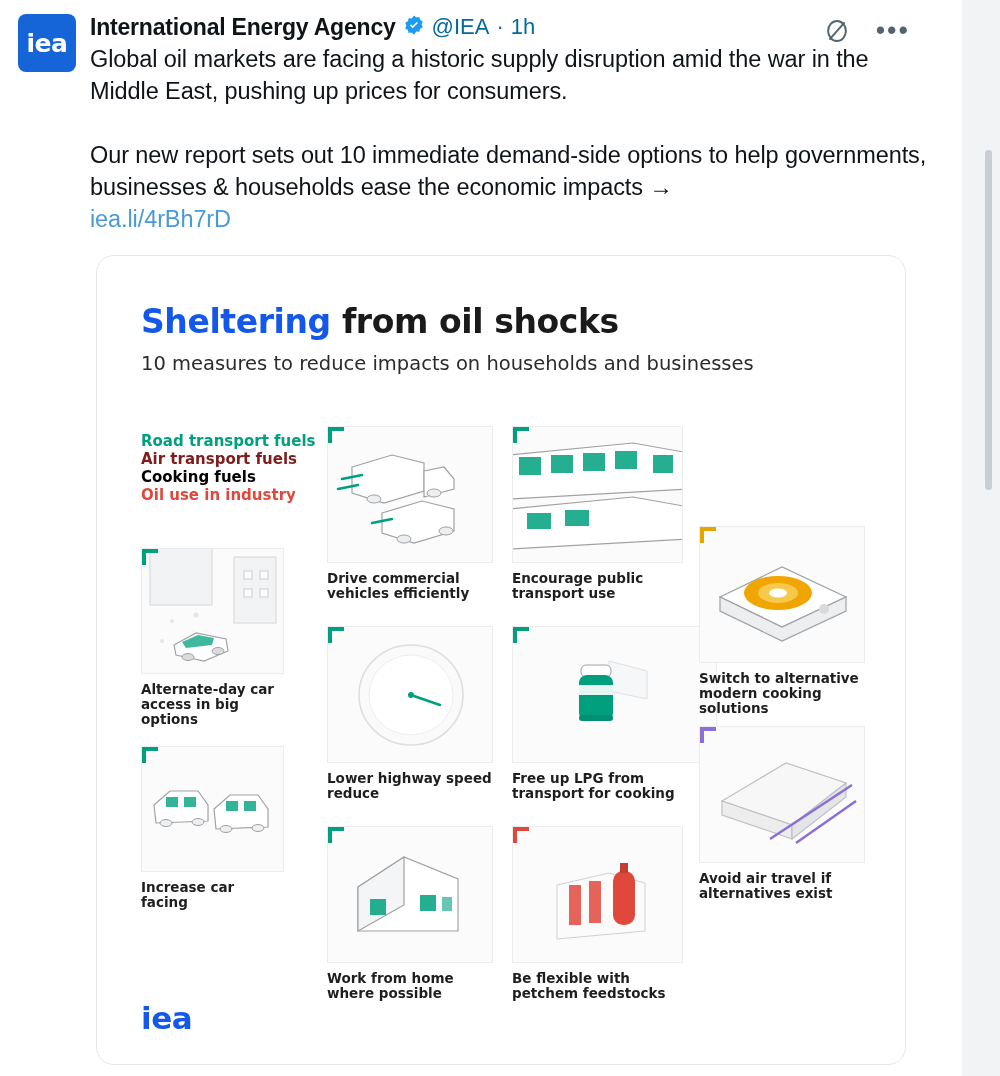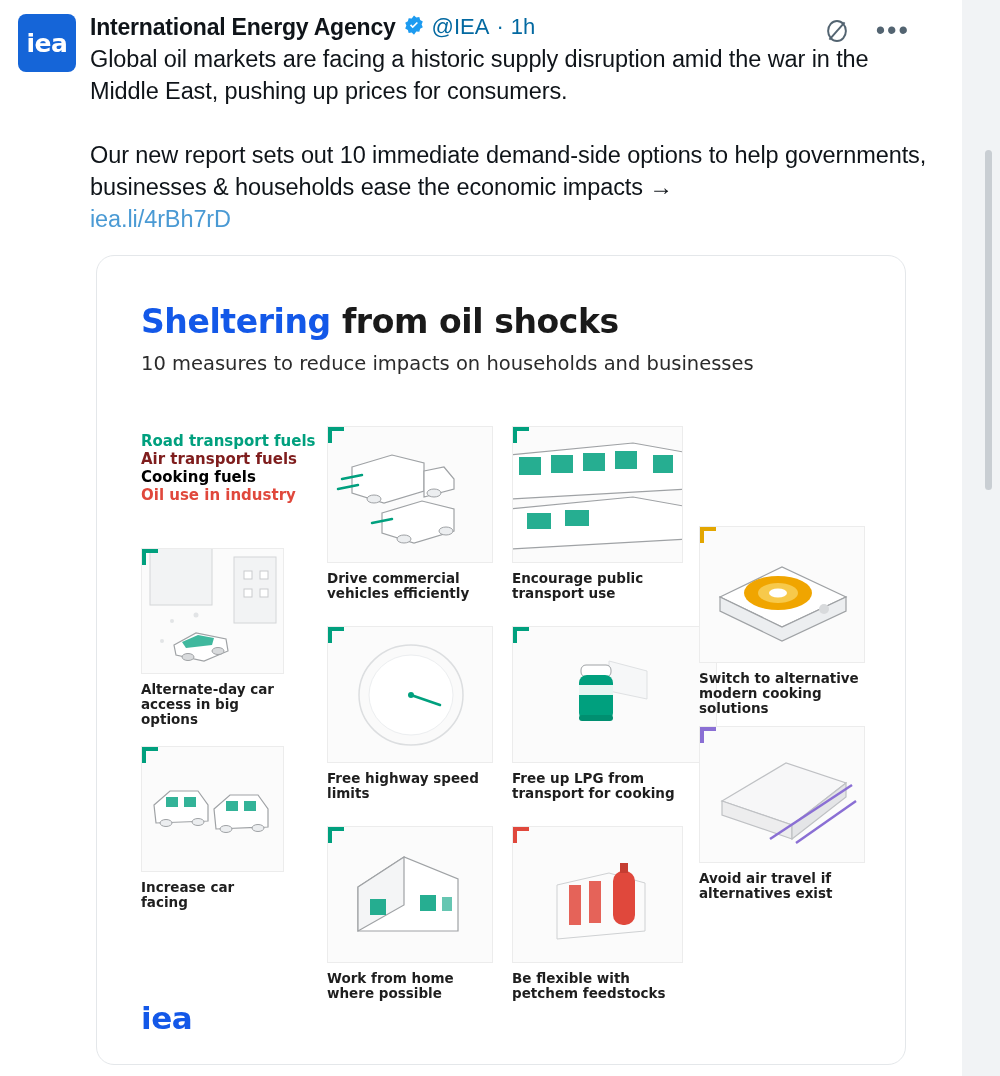--- a/index.html
+++ b/index.html
@@ -346,21 +346,21 @@
           <div class="tile" style="left:186px; top:200px; width:166px;">
             <div class="box" style="height:137px;">
               <span class="corner" style="background:#00a07e;"></span>
               <svg width="166" height="137" viewBox="0 0 166 137">
                 <ellipse cx="83" cy="68" rx="52" ry="50" fill="#fafafa" stroke="#dcdee0" stroke-width="1.5"></ellipse>
                 <ellipse cx="83" cy="68" rx="42" ry="40" fill="#ffffff" stroke="#eceef0"></ellipse>
                 <path d="M83 68 L112 78" stroke="#00a07e" stroke-width="2.5" stroke-linecap="round"></path>
                 <circle cx="83" cy="68" r="3" fill="#00a07e"></circle>
               </svg>
             </div>
-            <div class="cap">Free highway speed limits</div>
+            <div class="cap">Lower highway speed reduce</div>
           </div>
 
           <div class="tile" style="left:371px; top:0px; width:171px;">
             <div class="box" style="height:137px;">
               <span class="corner" style="background:#00a07e;"></span>
               <svg width="171" height="137" viewBox="0 0 171 137">
                 <path d="M-4 28 L120 16 L176 26 L176 62 L-4 72 Z" fill="#ffffff" stroke="#9fa2a5" stroke-width="1.2"></path>
                 <rect x="6" y="30" width="22" height="18" fill="#00a07e" opacity="0.85"></rect>
                 <rect x="38" y="28" width="22" height="18" fill="#00a07e" opacity="0.85"></rect>
                 <rect x="70" y="26" width="22" height="18" fill="#00a07e" opacity="0.85"></rect>

